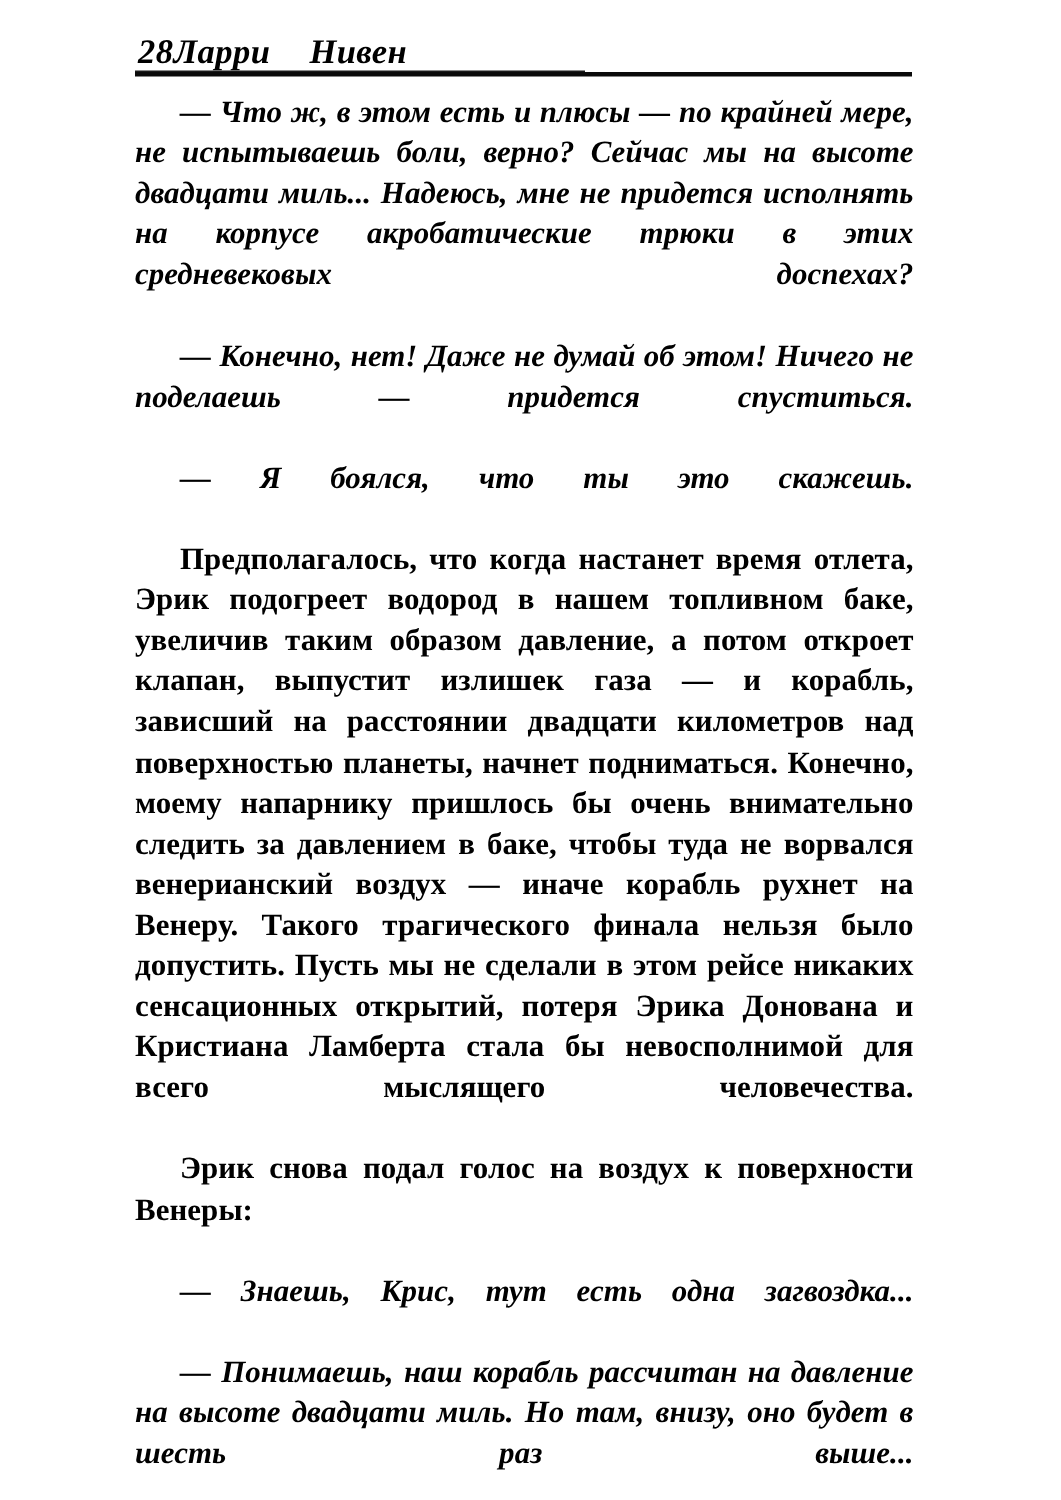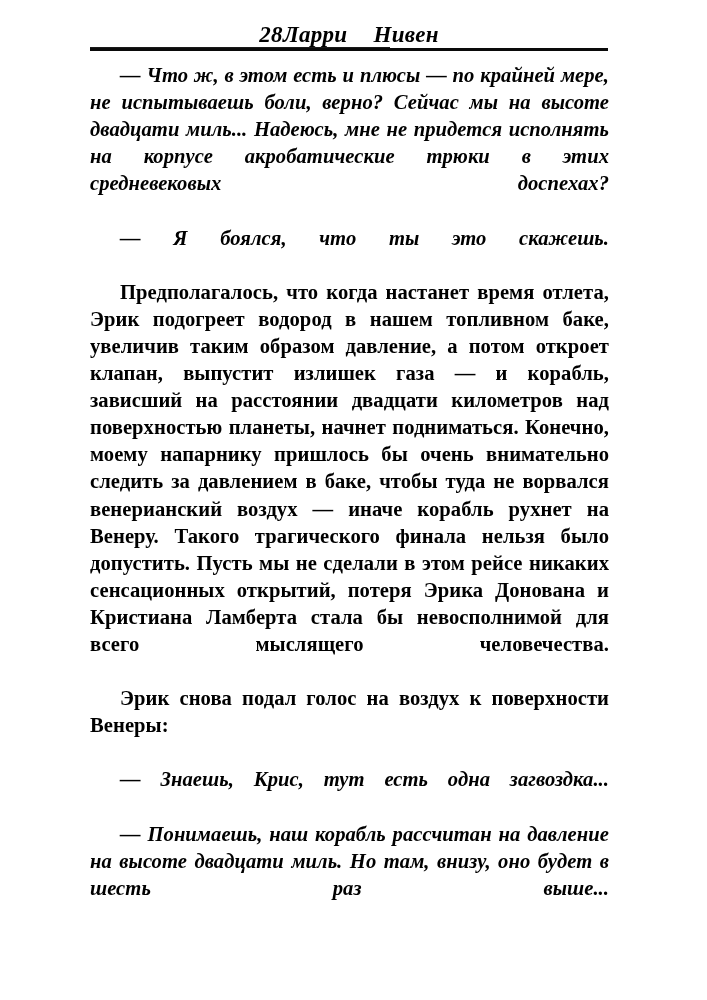--- a/index.html
+++ b/index.html
@@ -21,21 +21,21 @@
 
   
   #running-head {
     position: absolute;
     left: 90px;
     top: 17px;
     width: 518px;
     height: 30px;
     display: flex;
     align-items: flex-end;
-    justify-content: center;
+    justify-content: flex-start;
   }
 
   .head-text {
     font-weight: bold;
     font-style: italic;
     font-size: 23px;
     line-height: 25px;
     letter-spacing: 0.3px;
     white-space: pre;
   }
@@ -106,20 +106,21 @@
 
   <div id="running-head">
     <span class="head-text" id="page-number">28</span>
     <span class="head-text" id="author-name">Ларри  Нивен</span>
   </div>
 
   <div id="head-rule"></div>
 
   <div id="text-block">
       <p class="para dialogue">— Что ж, в этом есть и плюсы — по крайней мере, не испытываешь боли, верно? Сейчас мы на высоте двадцати миль... Надеюсь, мне не придется исполнять на корпусе акробатические трюки в этих средневековых доспехах?</p>
+      <p class="para dialogue">— Конечно, нет! Даже не думай об этом! Ничего не поделаешь — придется  спуститься.</p>
       <p class="para dialogue">— Я боялся, что ты это скажешь.</p>
       <p class="para body">Предполагалось, что когда настанет время отлета, Эрик подогреет водород в нашем топливном баке, увеличив таким образом давление, а потом откроет клапан, выпустит излишек газа — и корабль, зависший на расстоянии двадцати километров над поверхностью планеты, начнет подниматься. Конечно, моему напарнику пришлось бы очень внимательно следить за давлением в баке, чтобы туда не ворвался венерианский воздух — иначе корабль рухнет на Венеру. Такого трагического финала нельзя было допустить. Пусть мы не сделали в этом рейсе никаких сенсационных открытий, потеря Эрика Донована и Кристиана Ламберта стала бы невосполнимой для всего мыслящего человечества.</p>
       <p class="para body">Эрик снова подал голос на воздух к поверхности Венеры:</p>
       <p class="para dialogue">— Знаешь, Крис, тут есть одна загвоздка...</p>
       <p class="para dialogue">— Понимаешь, наш корабль рассчитан на давление на высоте двадцати миль. Но там, внизу, оно будет в шесть раз выше...</p>
     </div>
 
 </div>
 
 </body></html>

